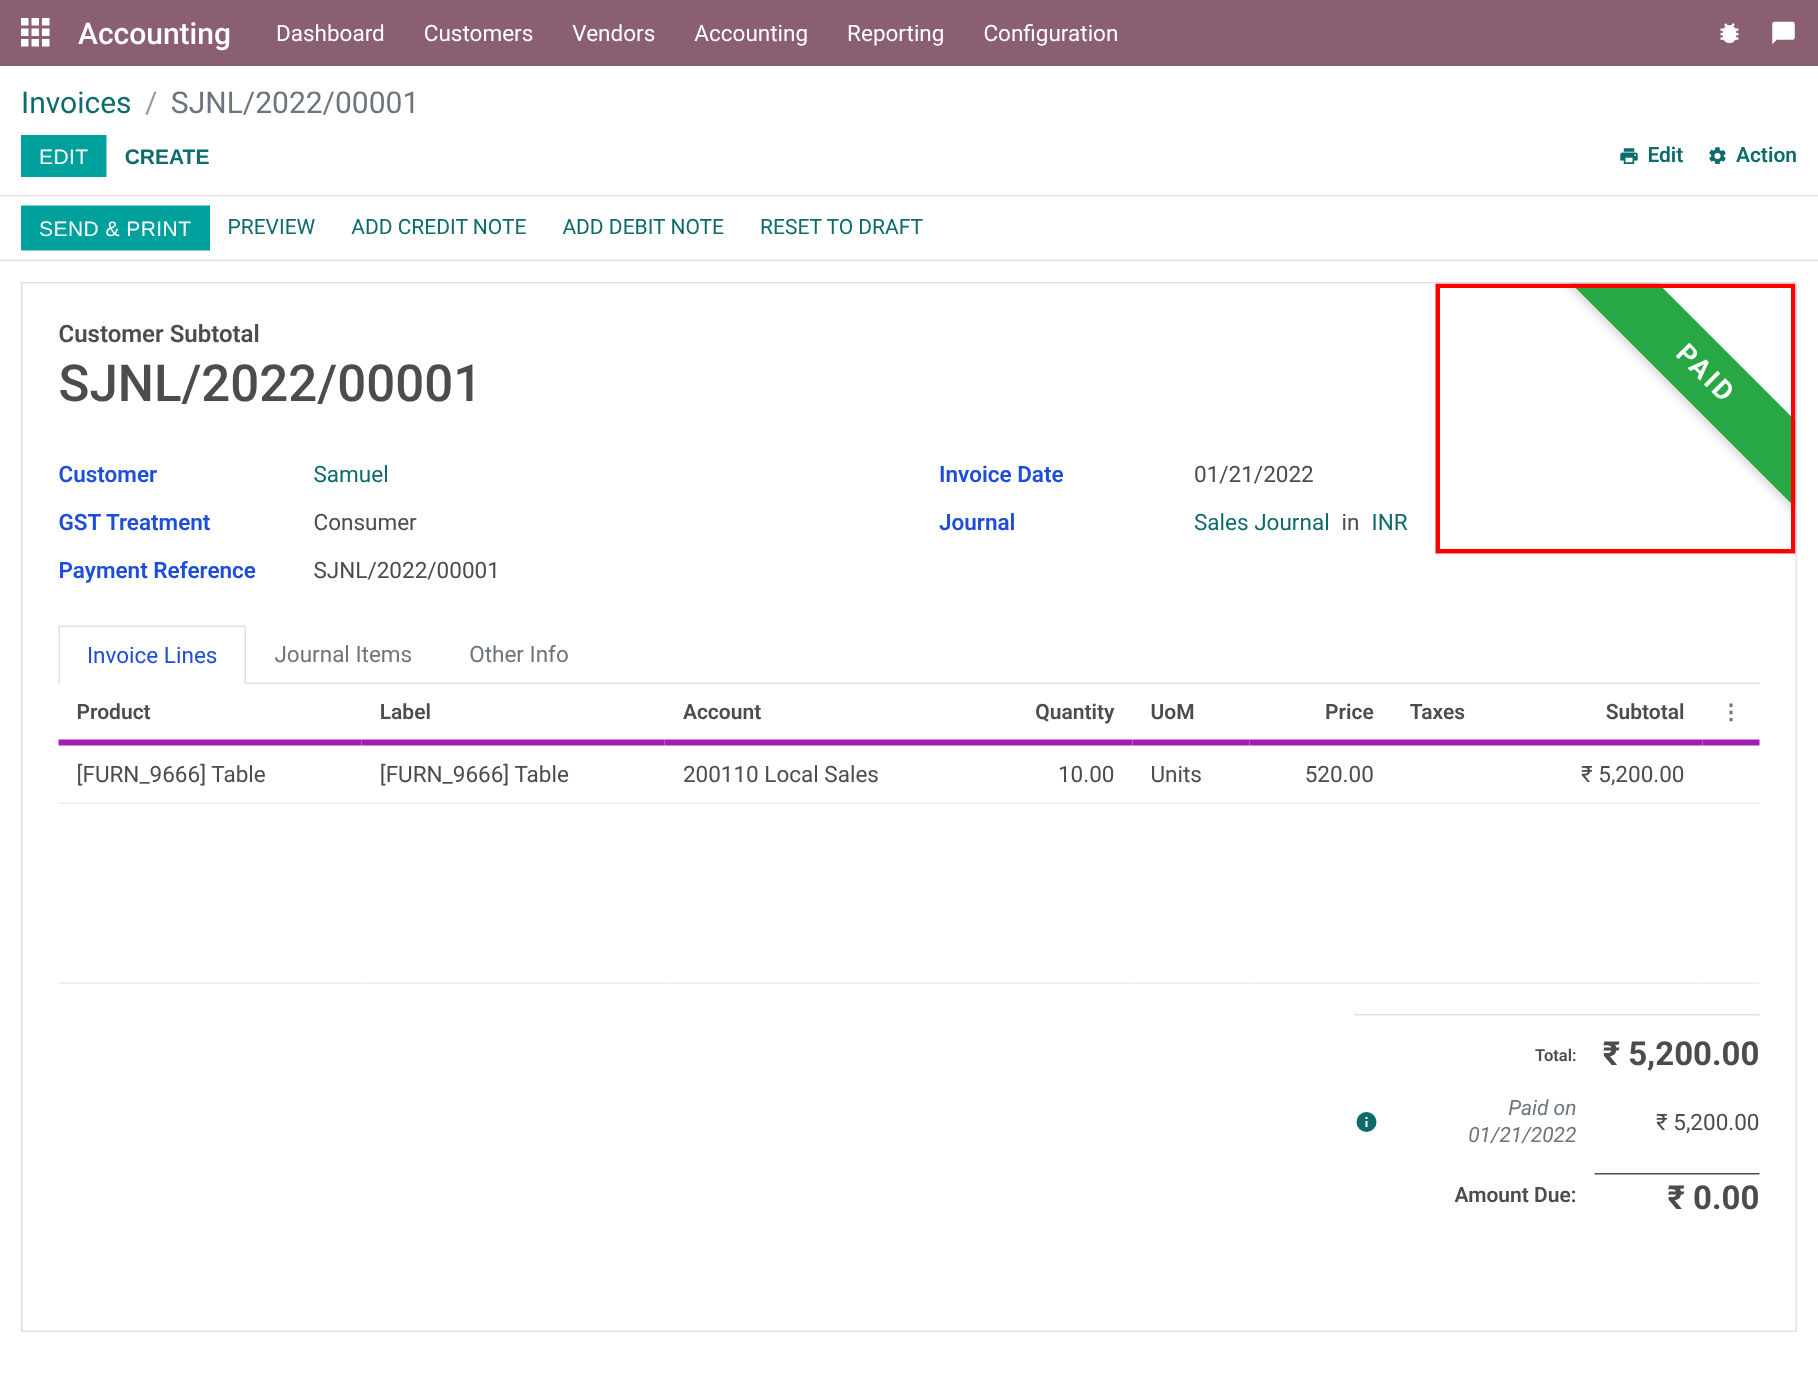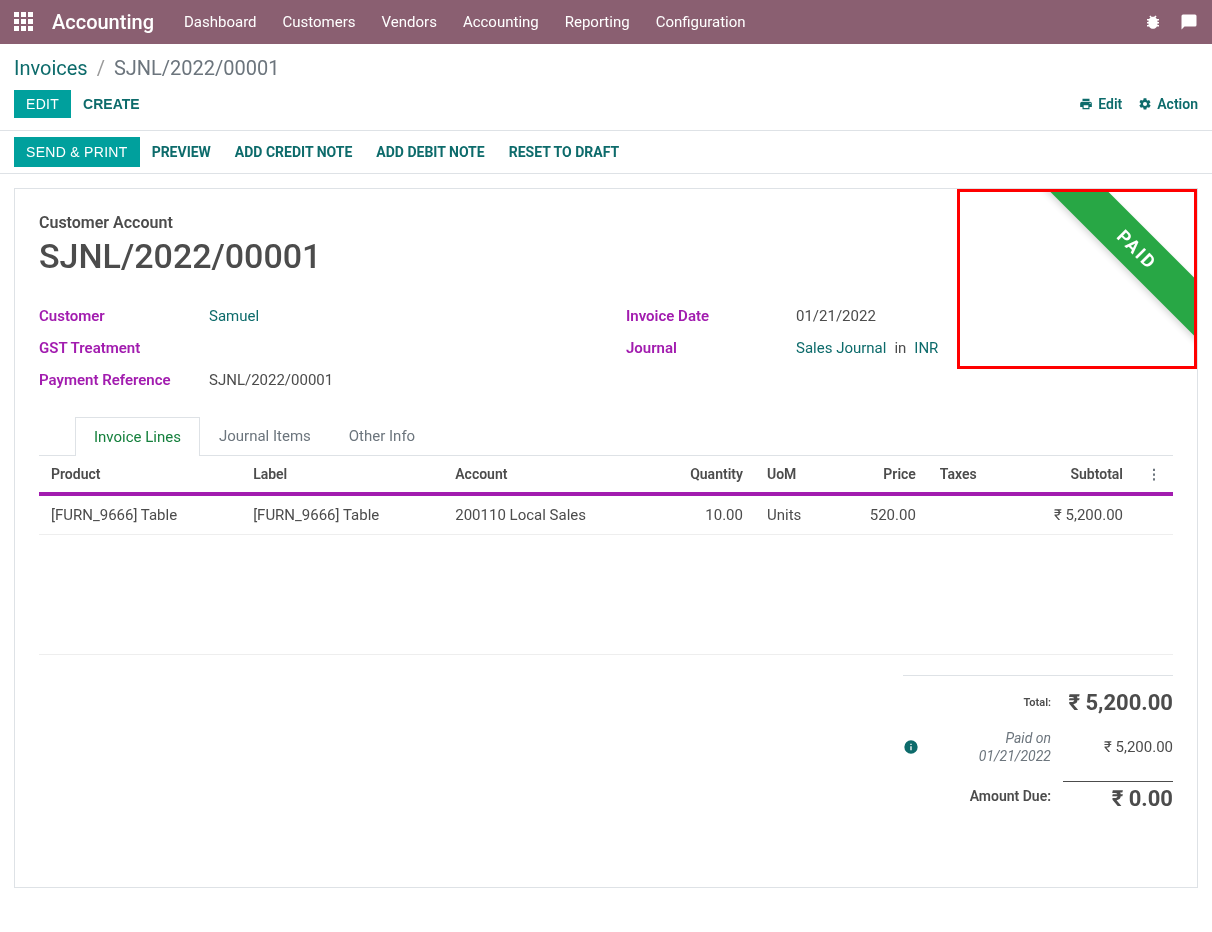--- a/index.html
+++ b/index.html
@@ -26,21 +26,21 @@
   .controlbar { display: flex; align-items: center; padding: 10px 14px 12px; border-bottom: 1px solid #dee2e6; }
   .btn { padding: 6px 12px; font-size: 14px; border: none; cursor: pointer; font-weight: 400; }
   .btn-primary { background: #00a09d; color: #fff; text-transform: uppercase; letter-spacing: .3px;}
   .btn-link { background: transparent; color: #0d6b6b; text-transform: uppercase; font-weight:600;}
   .controlbar-right { margin-left: auto; display: flex; gap: 16px; }
   .control-action { color: #0d6b6b; font-weight: 600; cursor: pointer; display: flex; align-items: center; gap: 5px; }
   
   
   .buttonstrip { display: flex; align-items: center; border-bottom: 1px solid #dee2e6; background: #fff; position: relative; }
   .buttonstrip .btn-primary { margin: 6px 0 6px 14px; padding: 7px 12px; }
-  .buttonstrip .strip-link { color: #0d6b6b; font-weight: 700; padding: 7px 12px; cursor: pointer; font-size: 14px; text-transform: uppercase; }
+  .buttonstrip .strip-link { color: #0d6b6b; font-weight: 400; padding: 7px 12px; cursor: pointer; font-size: 14px; text-transform: uppercase; }
   .status-pills { margin-left: auto; display: flex; align-items: stretch; height: 40px; }
   .pill { display: flex; align-items: center; padding: 0 18px; font-weight: 600; font-size: 14px; position: relative; }
   .pill-draft { background: #e9ecef; color: #9a9a9a; }
   .pill-posted { background: #8a5f71; color: #fff; }
   .pill-draft::after {
     content: ""; position: absolute; right: -12px; top: 0; width: 0; height: 0;
     border-top: 20px solid transparent; border-bottom: 20px solid transparent;
     border-left: 12px solid #e9ecef; z-index: 2;
   }
   .pill-posted { padding-left: 28px; }
@@ -52,30 +52,30 @@
   
   .ribbon-wrap { position: absolute; top: 0; right: 0; width: 200px; height: 200px; overflow: hidden; pointer-events: none;}
   .ribbon { position: absolute; width: 280px; text-align: center; background: #28a745; color: #fff; font-weight: 700; font-size: 18px; letter-spacing: 2px; padding: 10px 0; top: 40px; right: -80px; transform: rotate(45deg); box-shadow: 0 3px 6px rgba(0,0,0,.15);}
   
   .inv-subtitle { font-size: 16px; font-weight: 600; margin-bottom: 4px; }
   .inv-title { font-size: 34px; font-weight: 500; margin-bottom: 24px; }
   
   .two-col { display: flex; gap: 40px; margin-bottom: 20px;}
   .col { flex: 1; }
   .field-row { display: flex; padding: 7px 0; font-size: 15px;}
-  .field-label { width: 170px; font-weight: 600; color: #a21caf;}
+  .field-label { width: 170px; font-weight: 600; color: #1d4ed8;}
   .field-value { flex: 1; }
   .field-value a { color: #0d6b6b; text-decoration: none; cursor: pointer; }
   .muted-label { color: #6c757d; font-weight: 600;}
   .journal-val { display: flex; gap: 8px; align-items: baseline;}
   
   
   .tabs { display: flex; border-bottom: 1px solid #dee2e6; }
   .tab { padding: 10px 18px; cursor: pointer; color: #6c757d; border: 1px solid transparent; border-bottom: none; font-size: 15px;}
-  .tab.active { color: #15803d; border-color: #dee2e6; background: #fff; position: relative; top: 1px; margin-left: 36px; }
+  .tab.active { color: #1d4ed8; border-color: #dee2e6; background: #fff; position: relative; top: 1px; }
   
   
   table.lines { width: 100%; border-collapse: collapse; }
   table.lines th { text-align: left; font-weight: 600; padding: 10px 12px; border-bottom: 4px solid #a21caf; font-size: 14px;}
   table.lines th.num, table.lines td.num { text-align: right; }
   table.lines td { padding: 10px 12px; border-bottom: 1px solid #eee; font-size: 15px;}
   .kebab { width: 18px; text-align: center; color: #6c757d; cursor: pointer; }
   
   .table-footer-space { height: 120px; border-bottom: 1px solid #eee;}
   
@@ -160,31 +160,32 @@
   <span class="strip-link">Add Debit Note</span>
   <span class="strip-link">Reset to Draft</span>
 </div>
 
 <div class="card">
   <div class="ribbon-wrap">
     <div class="ribbon">PAID</div>
   </div>
   <div class="highlight-box"></div>
 
-  <div class="inv-subtitle">Customer Account</div>
+  <div class="inv-subtitle">Customer Subtotal</div>
   <div class="inv-title">SJNL/2022/00001</div>
 
   <div class="two-col">
     <div class="col">
       <div class="field-row">
         <div class="field-label">Customer</div>
         <div class="field-value"><a>Samuel</a></div>
       </div>
       <div class="field-row">
         <div class="field-label">GST Treatment</div>
+        <div class="field-value">Consumer</div>
       </div>
       <div class="field-row">
         <div class="field-label">Payment Reference</div>
         <div class="field-value">SJNL/2022/00001</div>
       </div>
     </div>
     <div class="col">
       <div class="field-row">
         <div class="field-label">Invoice Date</div>
         <div class="field-value">01/21/2022</div>

